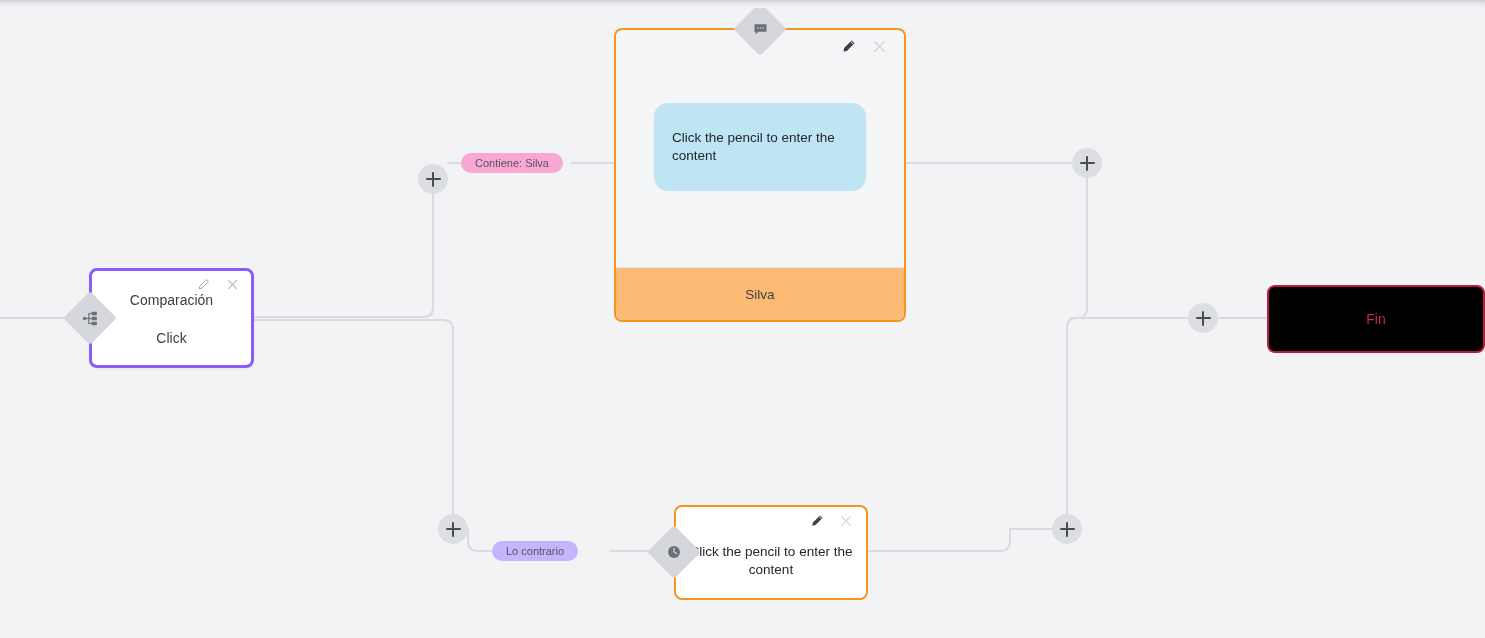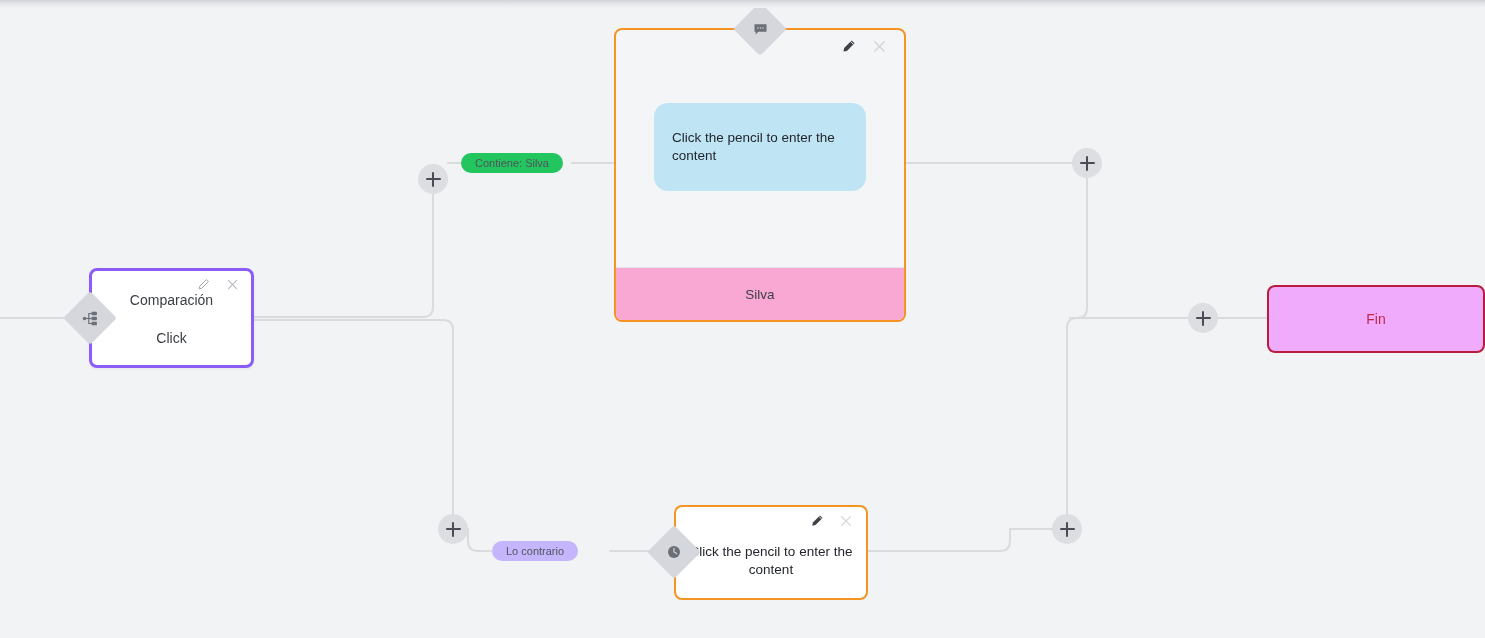--- a/index.html
+++ b/index.html
@@ -92,21 +92,21 @@
     font-size: 11px;
     color: #52555c;
     display: flex;
     align-items: center;
     justify-content: center;
     white-space: nowrap;
     padding: 0 14px;
     height: 20px;
     line-height: 20px;
   }
-  .edge-label.grey { background: #22c55e; }
+  .edge-label.grey { background: #f9a8d4; }
   .edge-label.white { background: #c4b5fd; }
 
   
   .cmp-card {
     left: 89px; top: 268px;
     width: 165px; height: 100px;
     background: #ffffff;
     border: 3px solid #8b5cf6;
     border-radius: 8px;
     box-shadow: 0 1px 3px rgba(0,0,0,0.06);
@@ -168,21 +168,21 @@
     box-sizing: border-box;
     font-size: 13.5px;
     color: #23262c;
     line-height: 1.28;
     display: flex;
     align-items: center;
     margin-top: -4px;
   }
   .msg-footer {
     height: 52px;
-    background: #f9a8d4;
+    background: #fdba74;
     border-top: 1px solid #e2e4e8;
     display: flex;
     align-items: center;
     justify-content: center;
     font-size: 13.5px;
     color: #3b3e45;
   }
 
   
   .wait-card {
@@ -209,21 +209,21 @@
     text-align: center;
     line-height: 1.28;
     margin-top: 16px;
     padding: 0 8px;
   }
 
   
   .end-card {
     left: 1267px; top: 285px;
     width: 218px; height: 68px;
-    background: #f0abfc;
+    background: #000000;
     border: 2px solid #b81d40;
     border-radius: 8px;
     display: flex;
     align-items: center;
     justify-content: center;
     font-size: 14px;
     color: #c0294a;
   }
 
   

